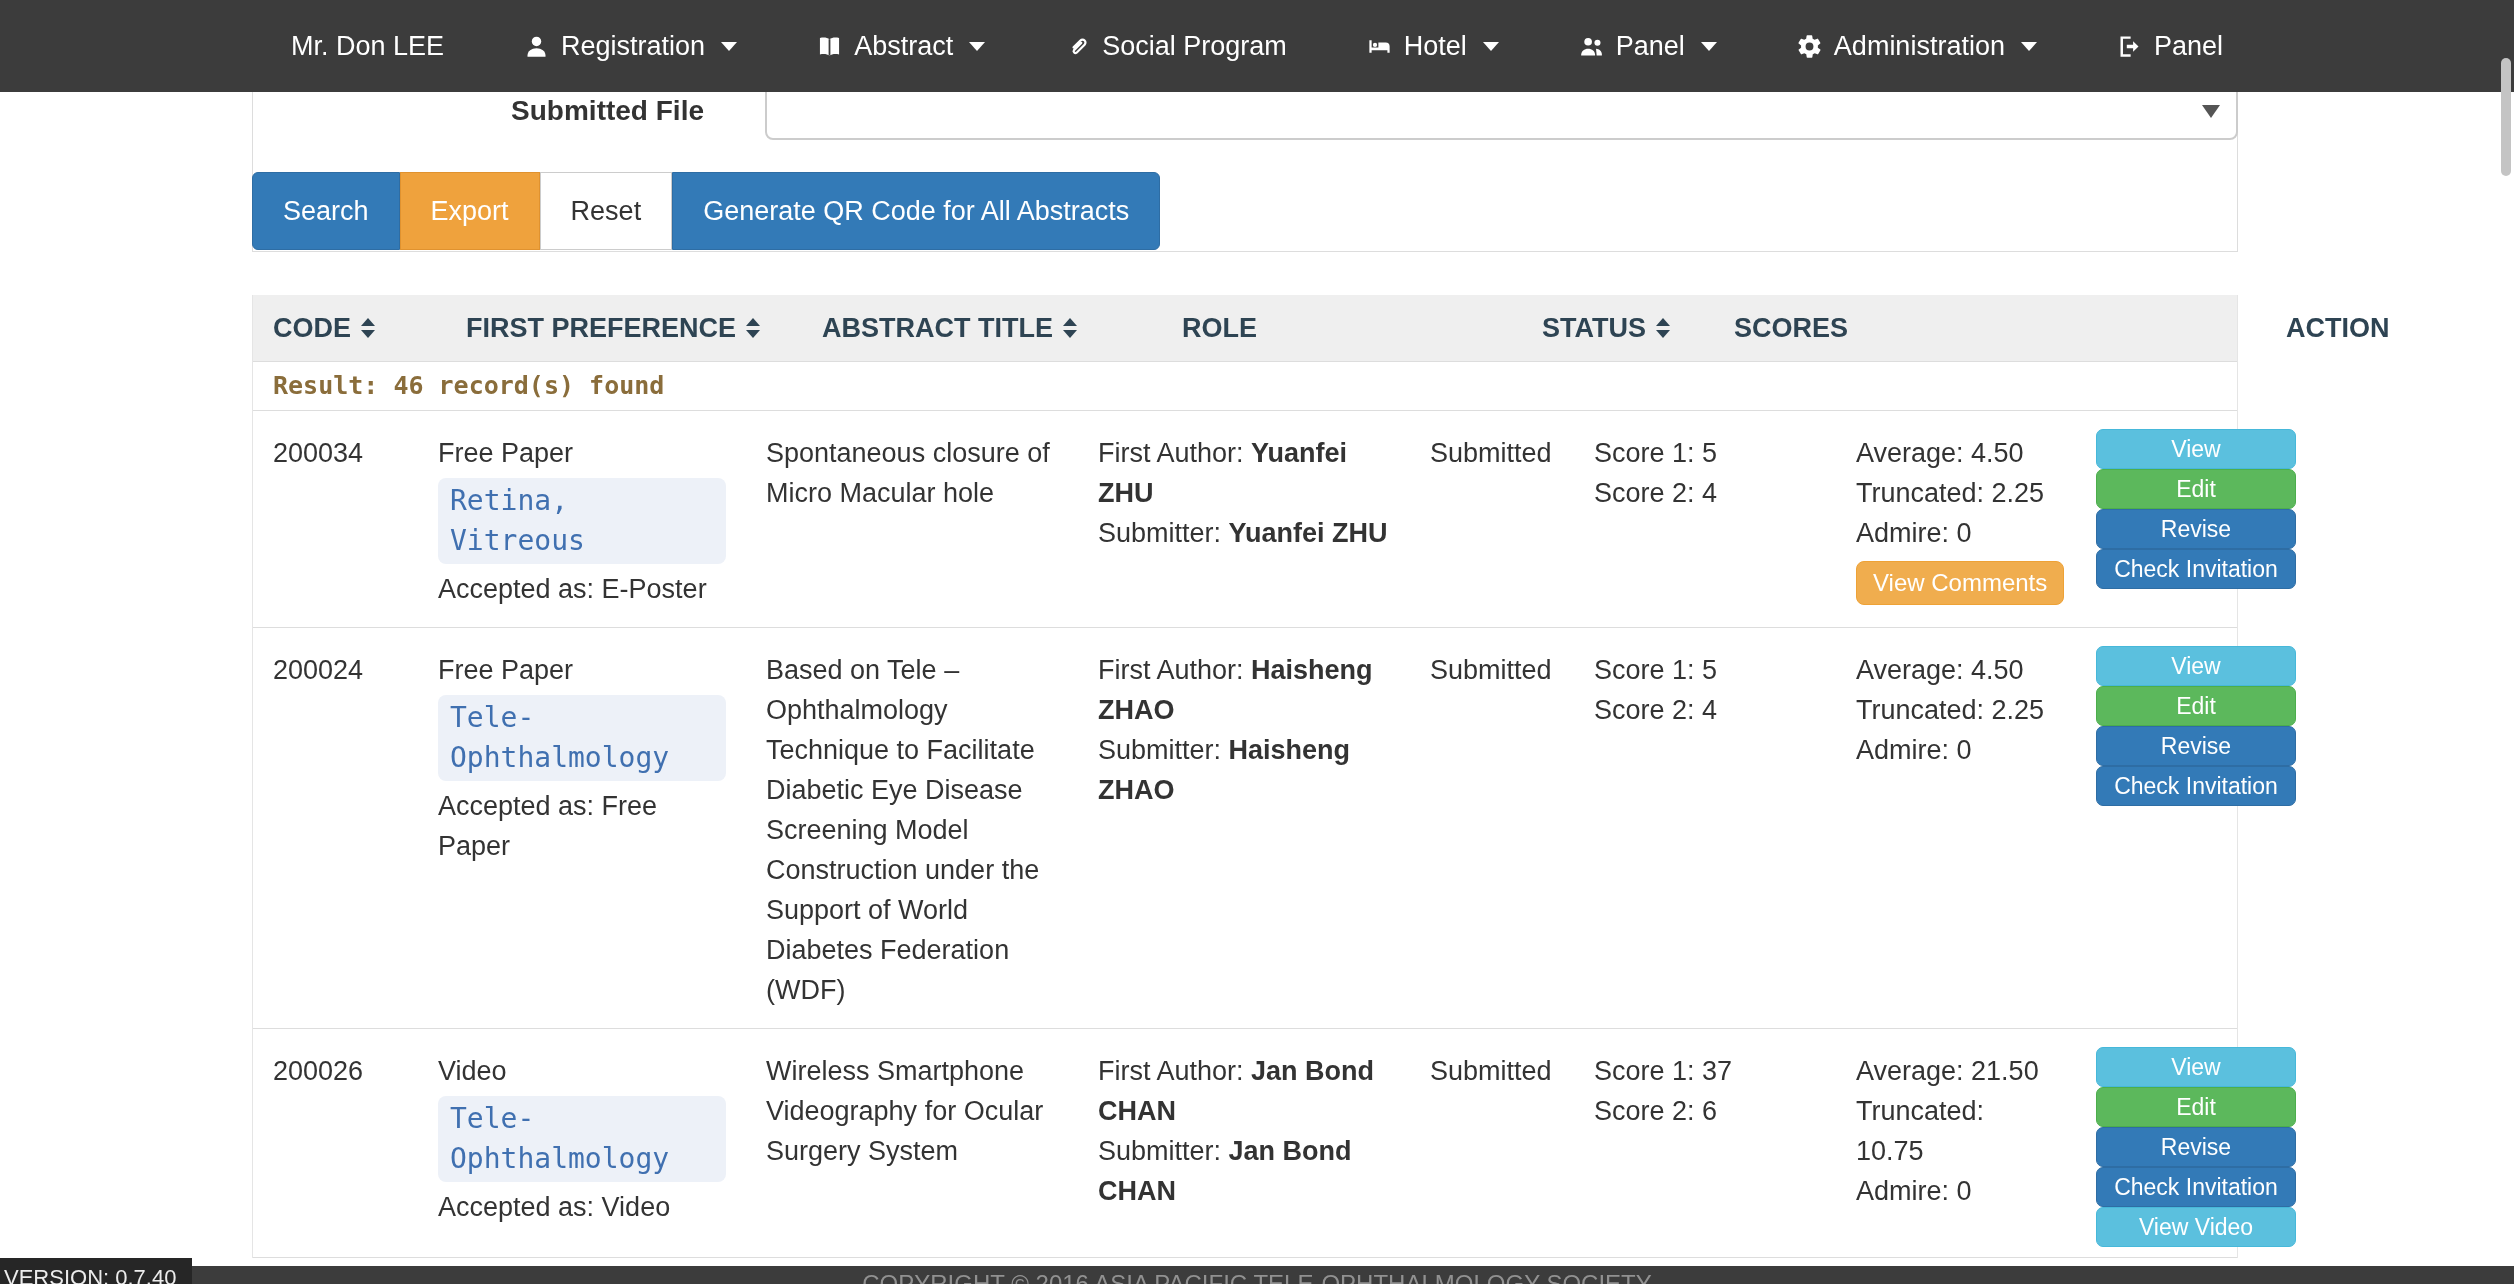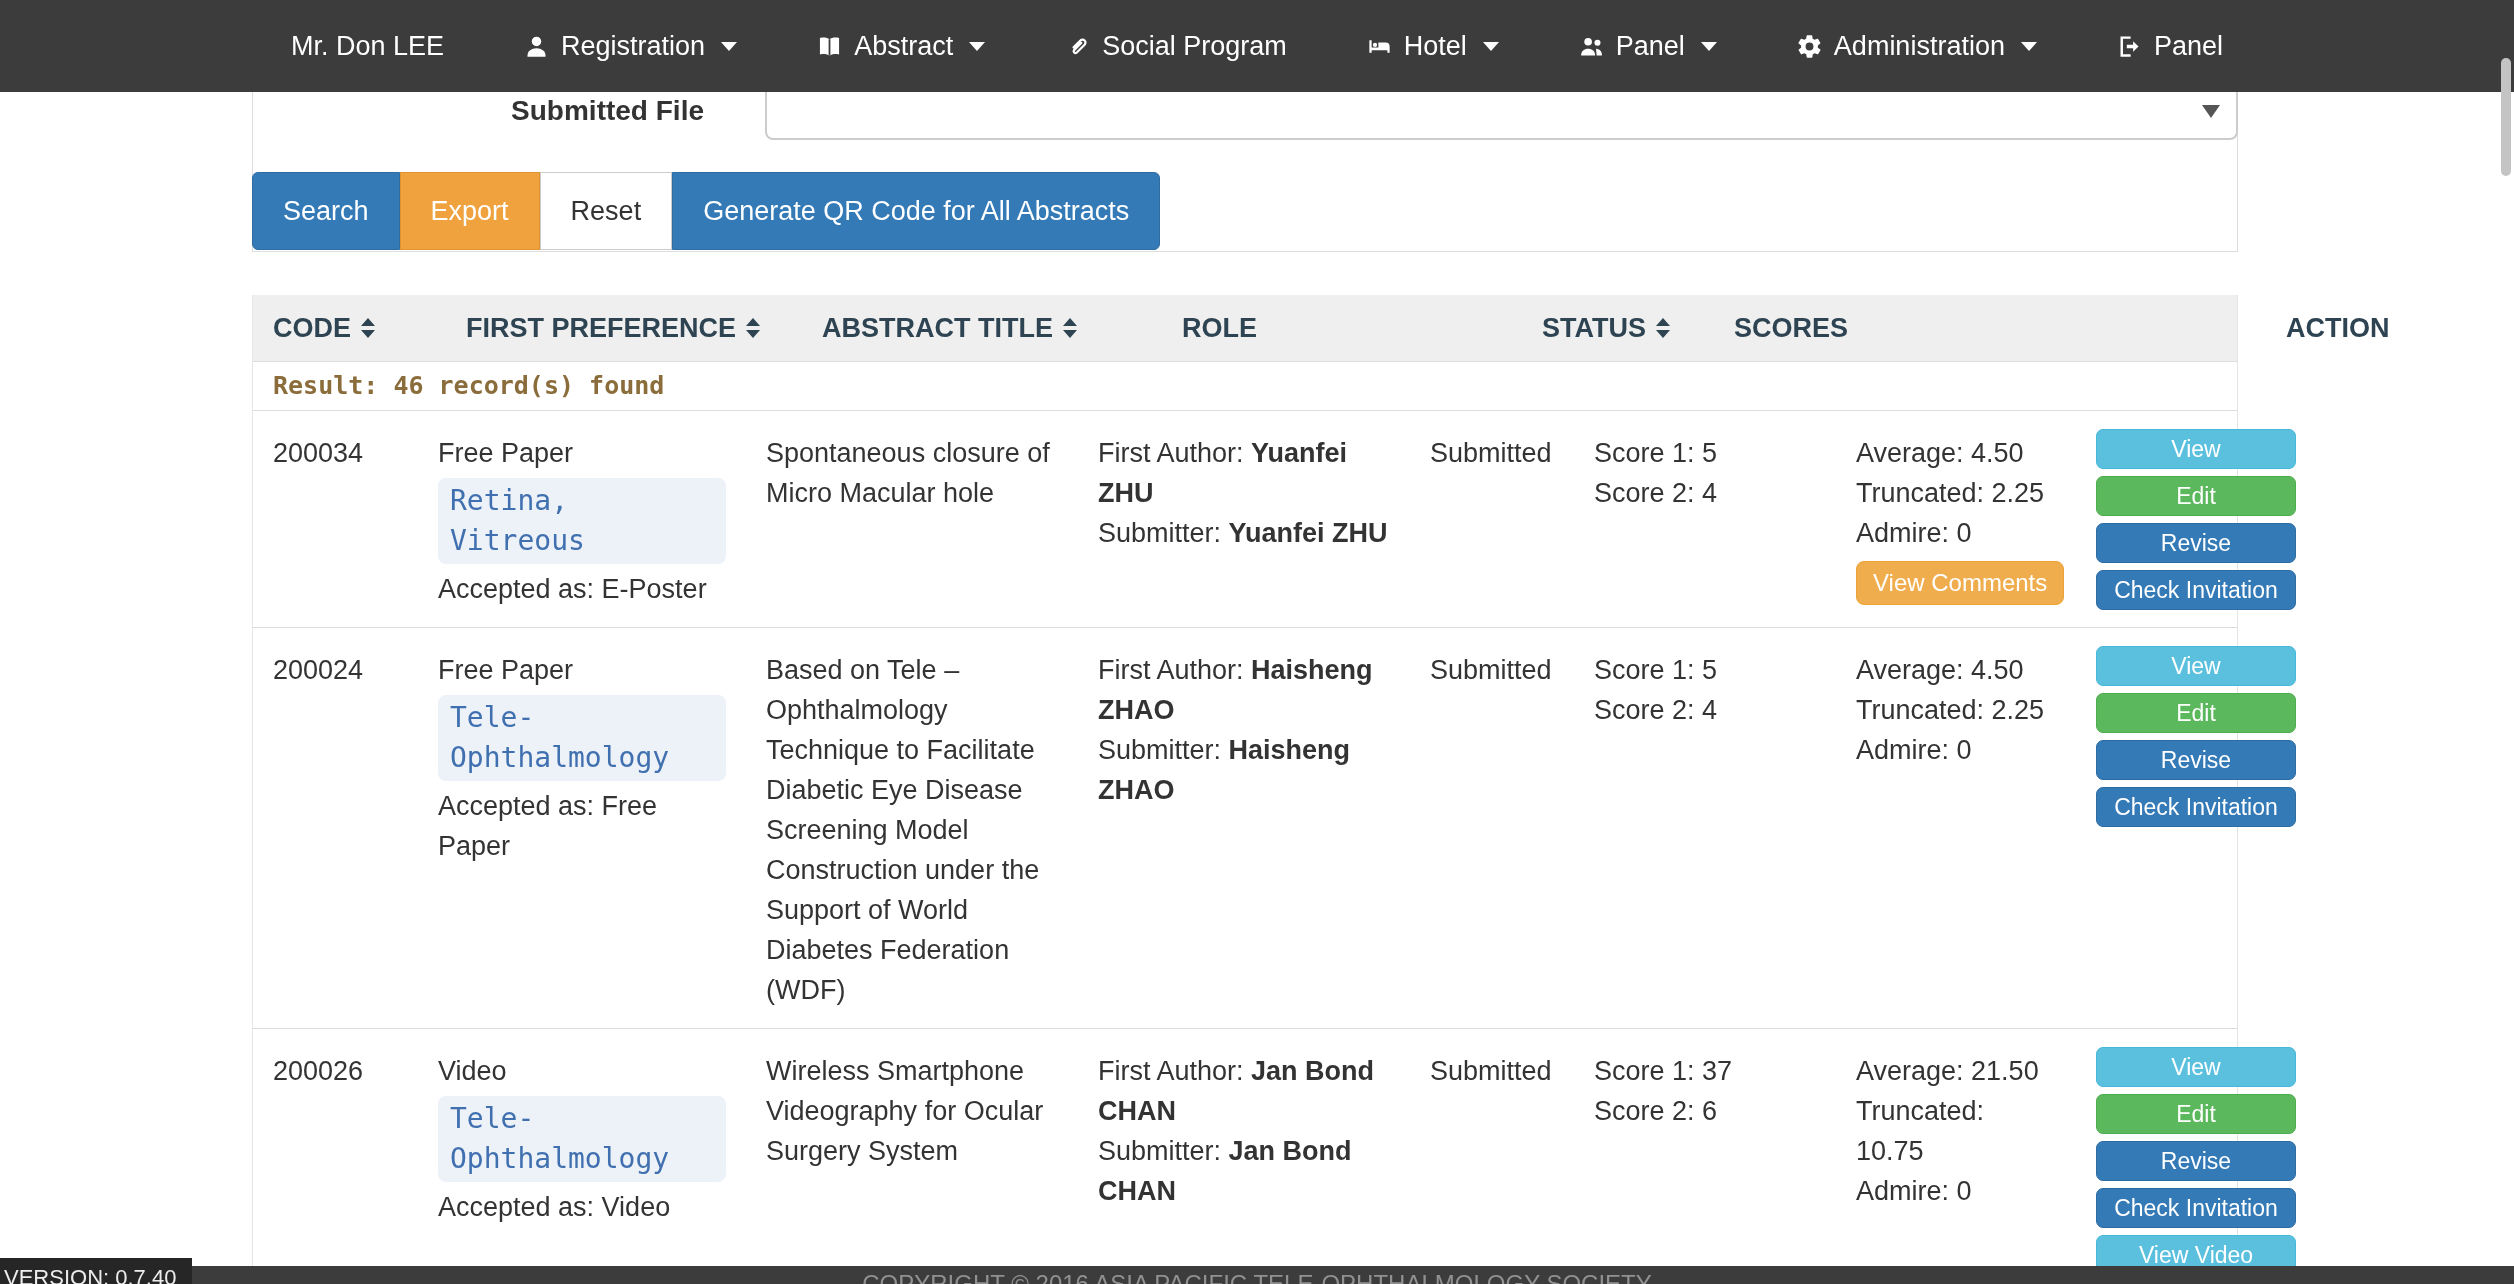--- a/index.html
+++ b/index.html
@@ -83,21 +83,21 @@
     padding:3px 12px; border-radius:8px; margin:5px 0;
   }
   .bold { font-weight:bold; }
 
   .btn-comments {
     display:inline-block; background:#f0ad4e; border:1px solid #eea236; color:#fff;
     font-size:24px; line-height:24px; padding:9px 16px; border-radius:8px; margin-top:8px;
     white-space:nowrap; cursor:pointer;
   }
 
-  .cell-action { padding:18px 0 10px 26px; display:flex; flex-direction:column; gap:7px; }
+  .cell-action { padding:18px 0 10px 26px; display:flex; flex-direction:column; }
   .abtn {
     width:200px; height:40px; font-size:23px; color:#fff;
     display:flex; align-items:center; justify-content:center;
     border-radius:7px; border:1px solid transparent; position:relative; z-index:2;
     white-space:nowrap; cursor:pointer;
   }
   .abtn.info    { background:#5bc0de; border-color:#46b8da; }
   .abtn.success { background:#5cb85c; border-color:#4cae4c; }
   .abtn.primary { background:#337ab7; border-color:#2e6da4; }
 

